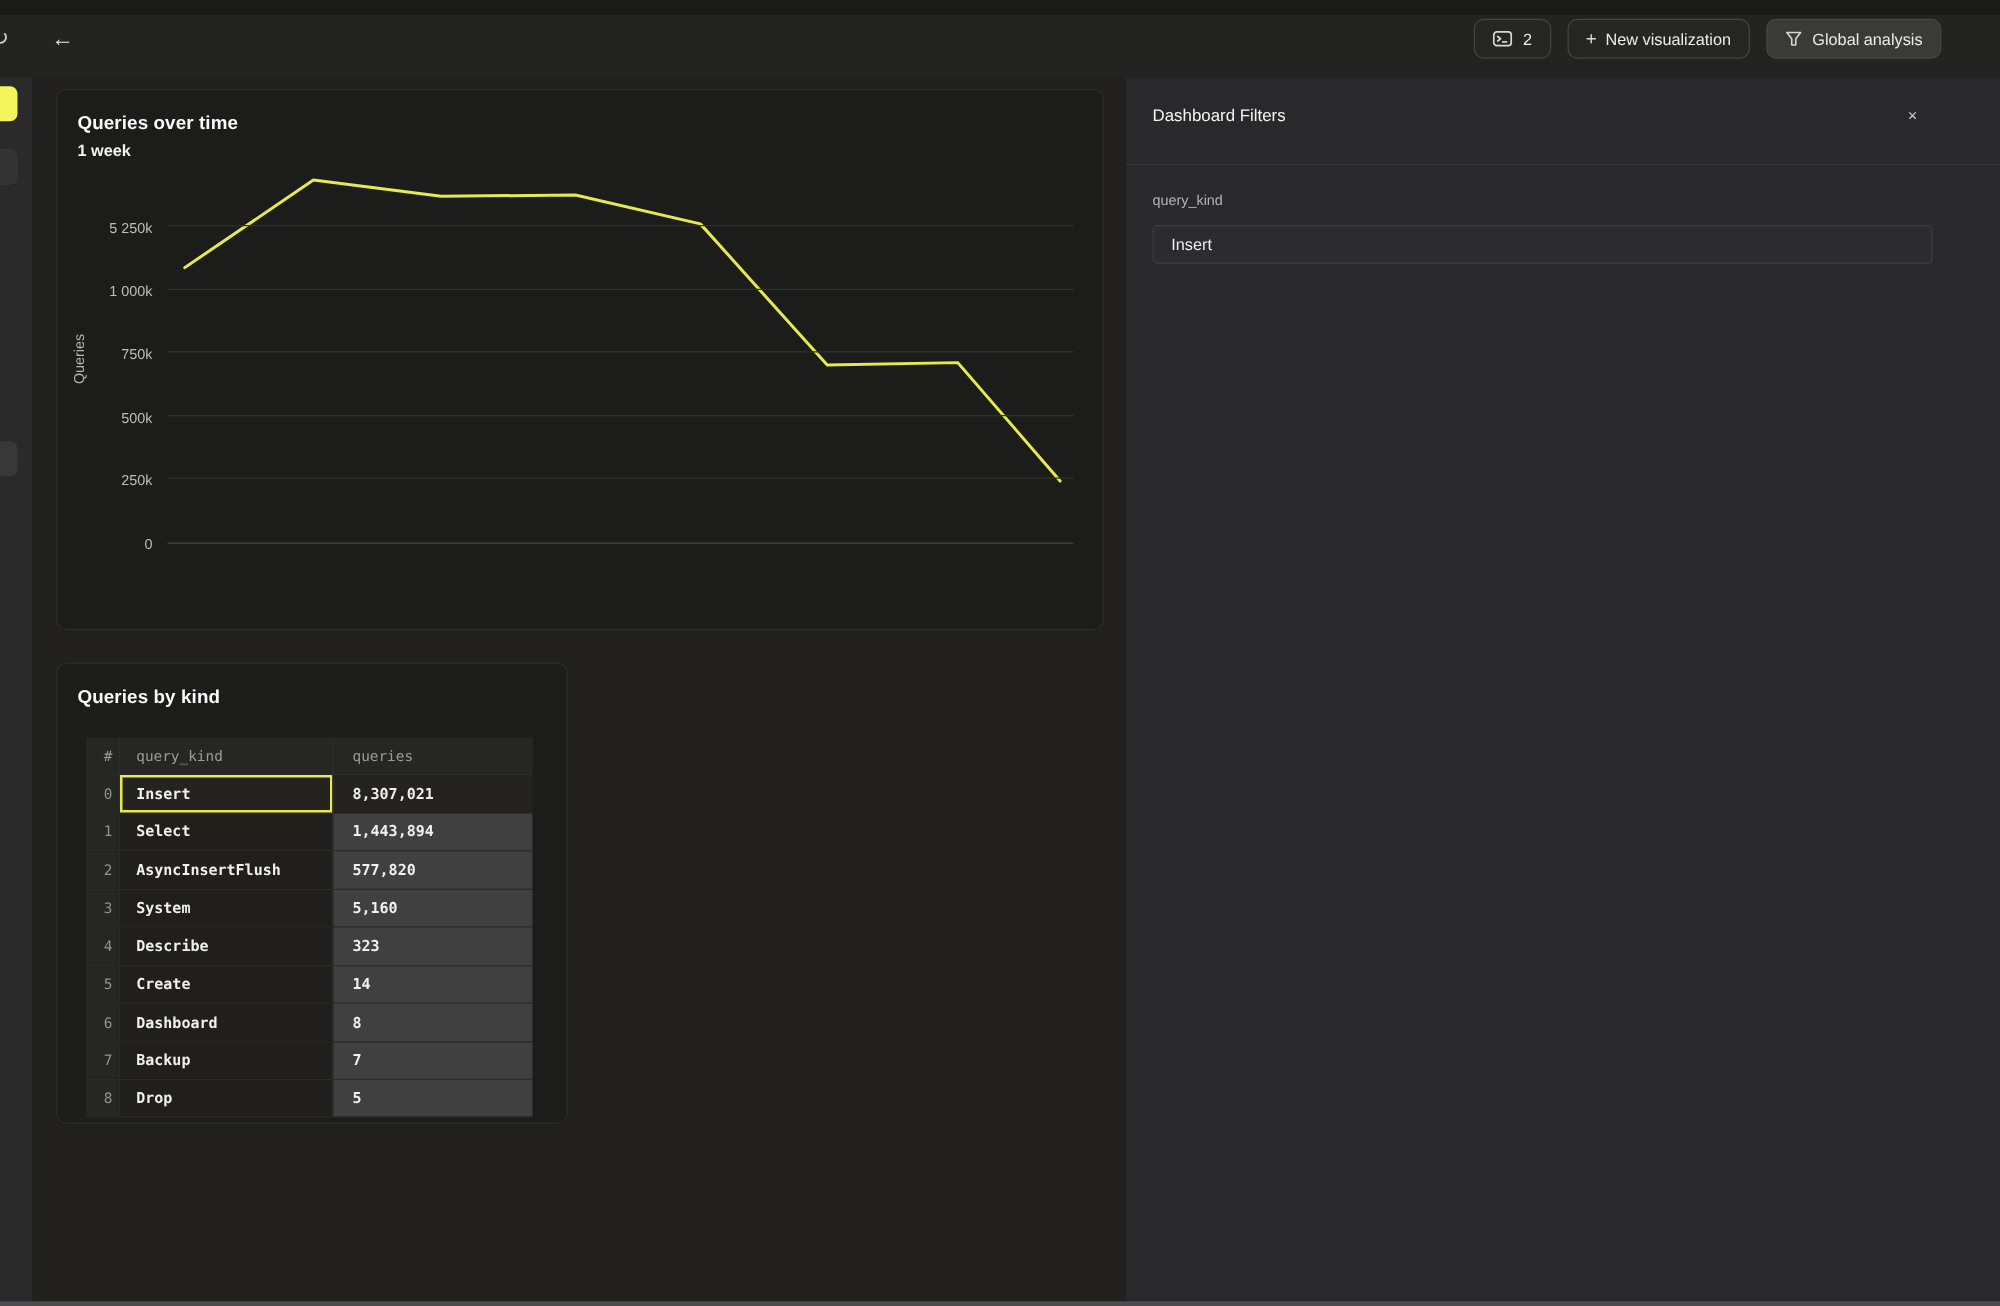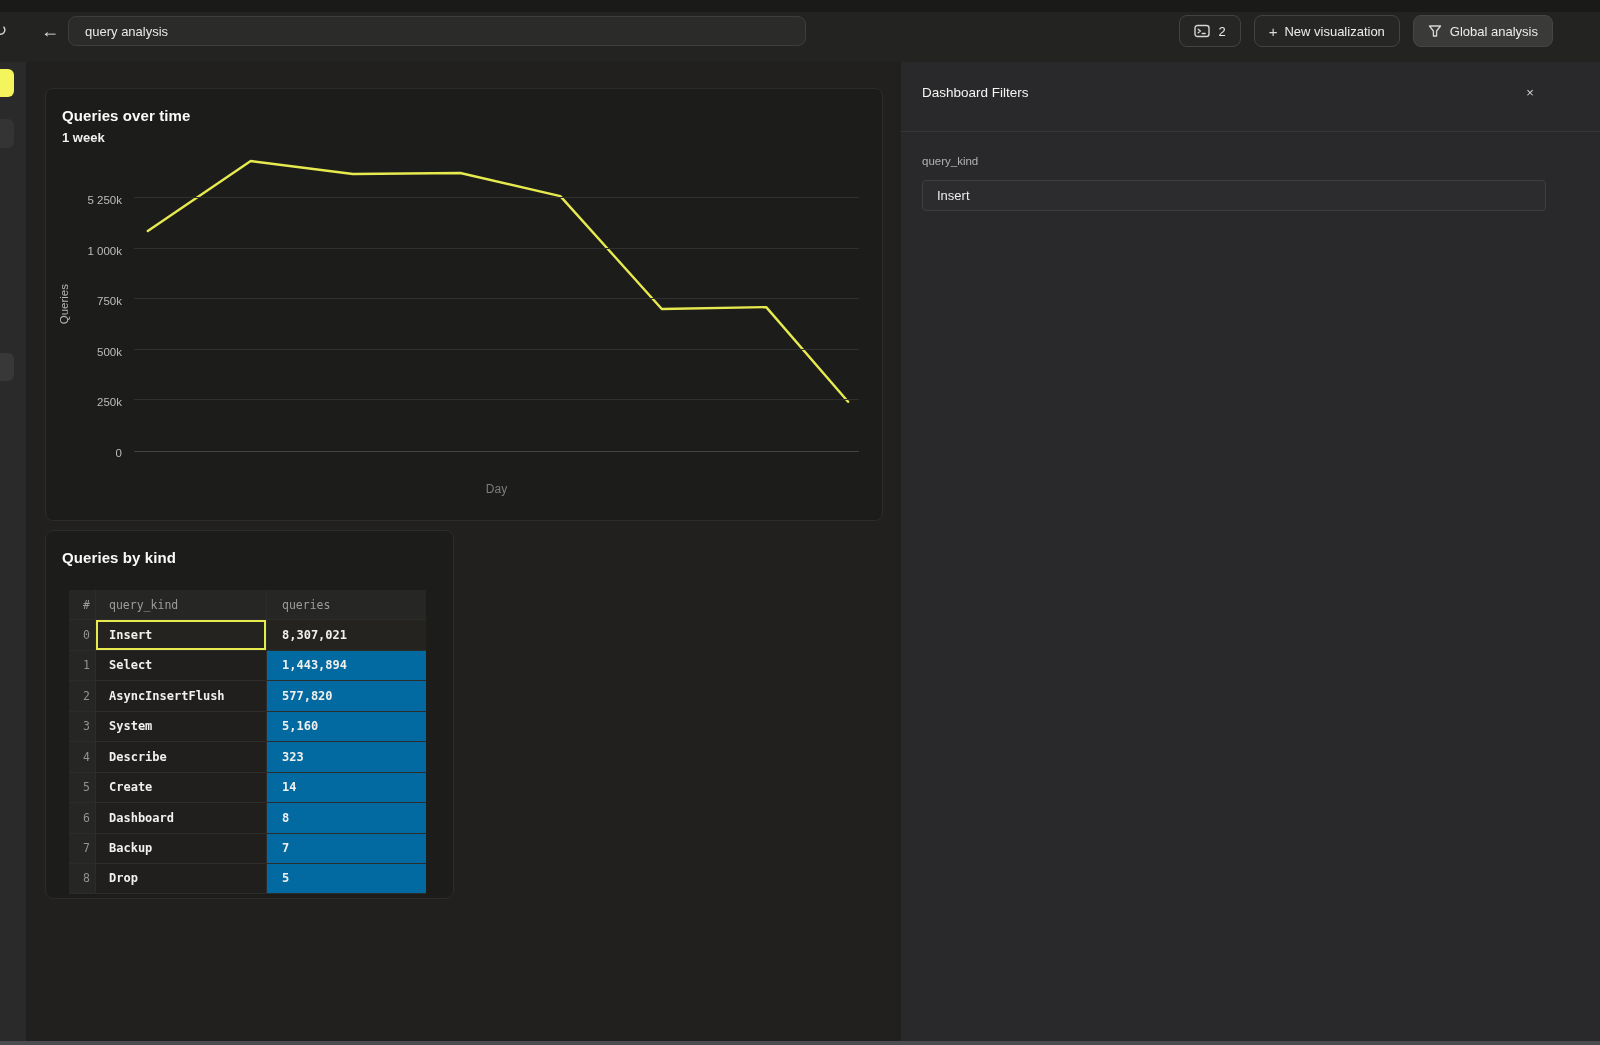--- a/index.html
+++ b/index.html
@@ -22,21 +22,21 @@
   
   .sidebar { position:absolute; left:0; top:62px; width:26px; height:983px; background:#2a2a2b; }
   .side-item { position:absolute; left:0; width:14px; border-radius:0 6px 6px 0; cursor:pointer; }
   .side-item.active { top:7px; height:28px; }
   .side-item.g1 { top:57px; height:29px; background:#343434; }
   .side-item.g2 { top:291px; height:28px; background:#383838; }
 
   
   .main { position:absolute; left:26px; top:62px; width:875px; height:983px; background:#21201f; }
   .card { position:absolute; background:#1c1c1a; border:1px solid #2c2c2a; border-radius:8px; }
-  .card-chart { left:19px; top:26px; width:838px; height:433px;text-decoration:underline; }
+  .card-chart { left:19px; top:9px; width:838px; height:433px;text-decoration:underline; }
   .card-table { left:19px; top:468px; width:409px; height:369px; }
   .card-title { position:absolute; left:16px; top:18px; font-size:15px; font-weight:bold; color:#fafafa; letter-spacing:.1px; }
   .card-sub { position:absolute; left:16px; top:41px; font-size:13px; font-weight:bold; color:#f2f2f0; }
 
   
   .chart-area { position:absolute; left:88px; top:68px; width:725px; height:295px; border-bottom:1px solid #454543; }
   .gridline { position:absolute; left:0; width:725px; height:1px; background:#30302e; }
   .y-labels { position:absolute; left:0; top:68px; width:82px; height:295px; }
   .ytick { position:absolute; right:6px; width:76px; text-align:right; font-size:11.5px; color:#bcbcba; }
   .y-title-wrap { position:absolute; left:12px; top:68px; height:295px; width:16px; display:flex; align-items:center; }
@@ -49,21 +49,21 @@
   
   .qtable { position:absolute; left:23px; top:59px; width:357px; font-family:"DejaVu Sans Mono","Liberation Mono",monospace; }
   .thead { display:flex; height:29px; background:#262624; color:#9c9c9a; font-size:11.5px; }
   .thead > div { display:flex; align-items:center; }
   .trow { display:flex; height:30.5px; border-top:1px solid #2c2c2a; font-size:12px; color:#f0f0ee; }
   .trow:last-child { border-bottom:1px solid #2c2c2a; }
   .trow > div { display:flex; align-items:center; }
   .c-idx { width:26px; justify-content:flex-end; padding-right:5px; background:#262624; }
   .trow .c-idx { color:#92928f; font-size:11.5px; }
   .c-kind { width:171px; padding-left:13px; border-left:1px solid #2c2c2a; background:#201f1e; font-weight:bold; }
-  .c-num { width:160px; padding-left:15px; border-left:1px solid #2c2c2a; background:#0369a1; font-weight:bold; }
+  .c-num { width:160px; padding-left:15px; border-left:1px solid #2c2c2a; background:#404040; font-weight:bold; }
   .thead .c-kind, .thead .c-num { background:#262624; font-weight:normal; }
   .trow.sel .c-kind, .trow.sel .c-num { background:#242320; }
   .cell-selected { box-shadow: inset 0 0 0 2px var(--accent); }
 
   
   .fpanel { position:absolute; left:901px; top:62px; width:699px; height:983px; background:#29292b; }
   .fpanel-title { position:absolute; left:21px; top:23px; font-size:13.5px; font-weight:500; color:#f5f5f4; }
   .fpanel-close { position:absolute; right:60px; top:21px; width:20px; height:20px; color:#d2d2d4; font-size:13px; line-height:20px; text-align:center; cursor:pointer; background:none; border:none; font-family:inherit; }
   .fpanel-divider { position:absolute; left:0; top:69px; width:699px; height:1px; background:#353538; }
   .ffield-label { position:absolute; left:21px; top:93px; font-size:11.5px; color:#b2b2b4; }
@@ -73,21 +73,20 @@
 </style>
 </head>
 <body>
 
 <div class="screen">
 
   <header class="topbar">
     <div class="topstrip"></div>
     <span class="refresh-ic">↻</span>
     <button class="back-btn">←</button>
-    <input class="title-input" value="query analysis" style="">
     <div class="tb-actions">
       <button class="tb-btn">
         <span>
           <svg width="16" height="14" viewBox="0 0 16 14" fill="none">
             <rect x="1" y="1.5" width="14" height="11" rx="2.5" stroke="#d6d6d4" stroke-width="1.4"></rect>
             <path d="M4.2 5.2 L6.4 7 L4.2 8.8" stroke="#d6d6d4" stroke-width="1.4" stroke-linecap="round" stroke-linejoin="round"></path>
             <path d="M8.2 9.5 H11.2" stroke="#d6d6d4" stroke-width="1.4" stroke-linecap="round"></path>
           </svg>
         </span>
         <span>2</span>
@@ -135,21 +134,20 @@
         <svg viewBox="0 0 725 295" preserveAspectRatio="none">
           <polyline fill="none" stroke-width="2.4" stroke-linejoin="round" stroke-linecap="round" stroke="#e6ea4f" points="13.8,74.1 116.7,4.0 218.9,17.0 326.3,16.0 426.3,39.1 527.8,152.0 632.2,150.1 714.1,244.8"></polyline>
         </svg>
       <div class="gridline" style="bottom: 50.6px;"></div>
           <div class="gridline" style="bottom: 101.2px;"></div>
           <div class="gridline" style="bottom: 151.7px;"></div>
           <div class="gridline" style="bottom: 202.3px;"></div>
           <div class="gridline" style="bottom: 252.9px;"></div>
         </div>
 
-      <div class="x-title">Day</div>
     </section>
 
     <section class="card card-table">
       <h2 class="card-title">Queries by kind</h2>
       <div class="qtable">
           <div class="thead">
             <div class="c-idx">#</div>
             <div class="c-kind">query_kind</div>
             <div class="c-num">queries</div>
           </div>

